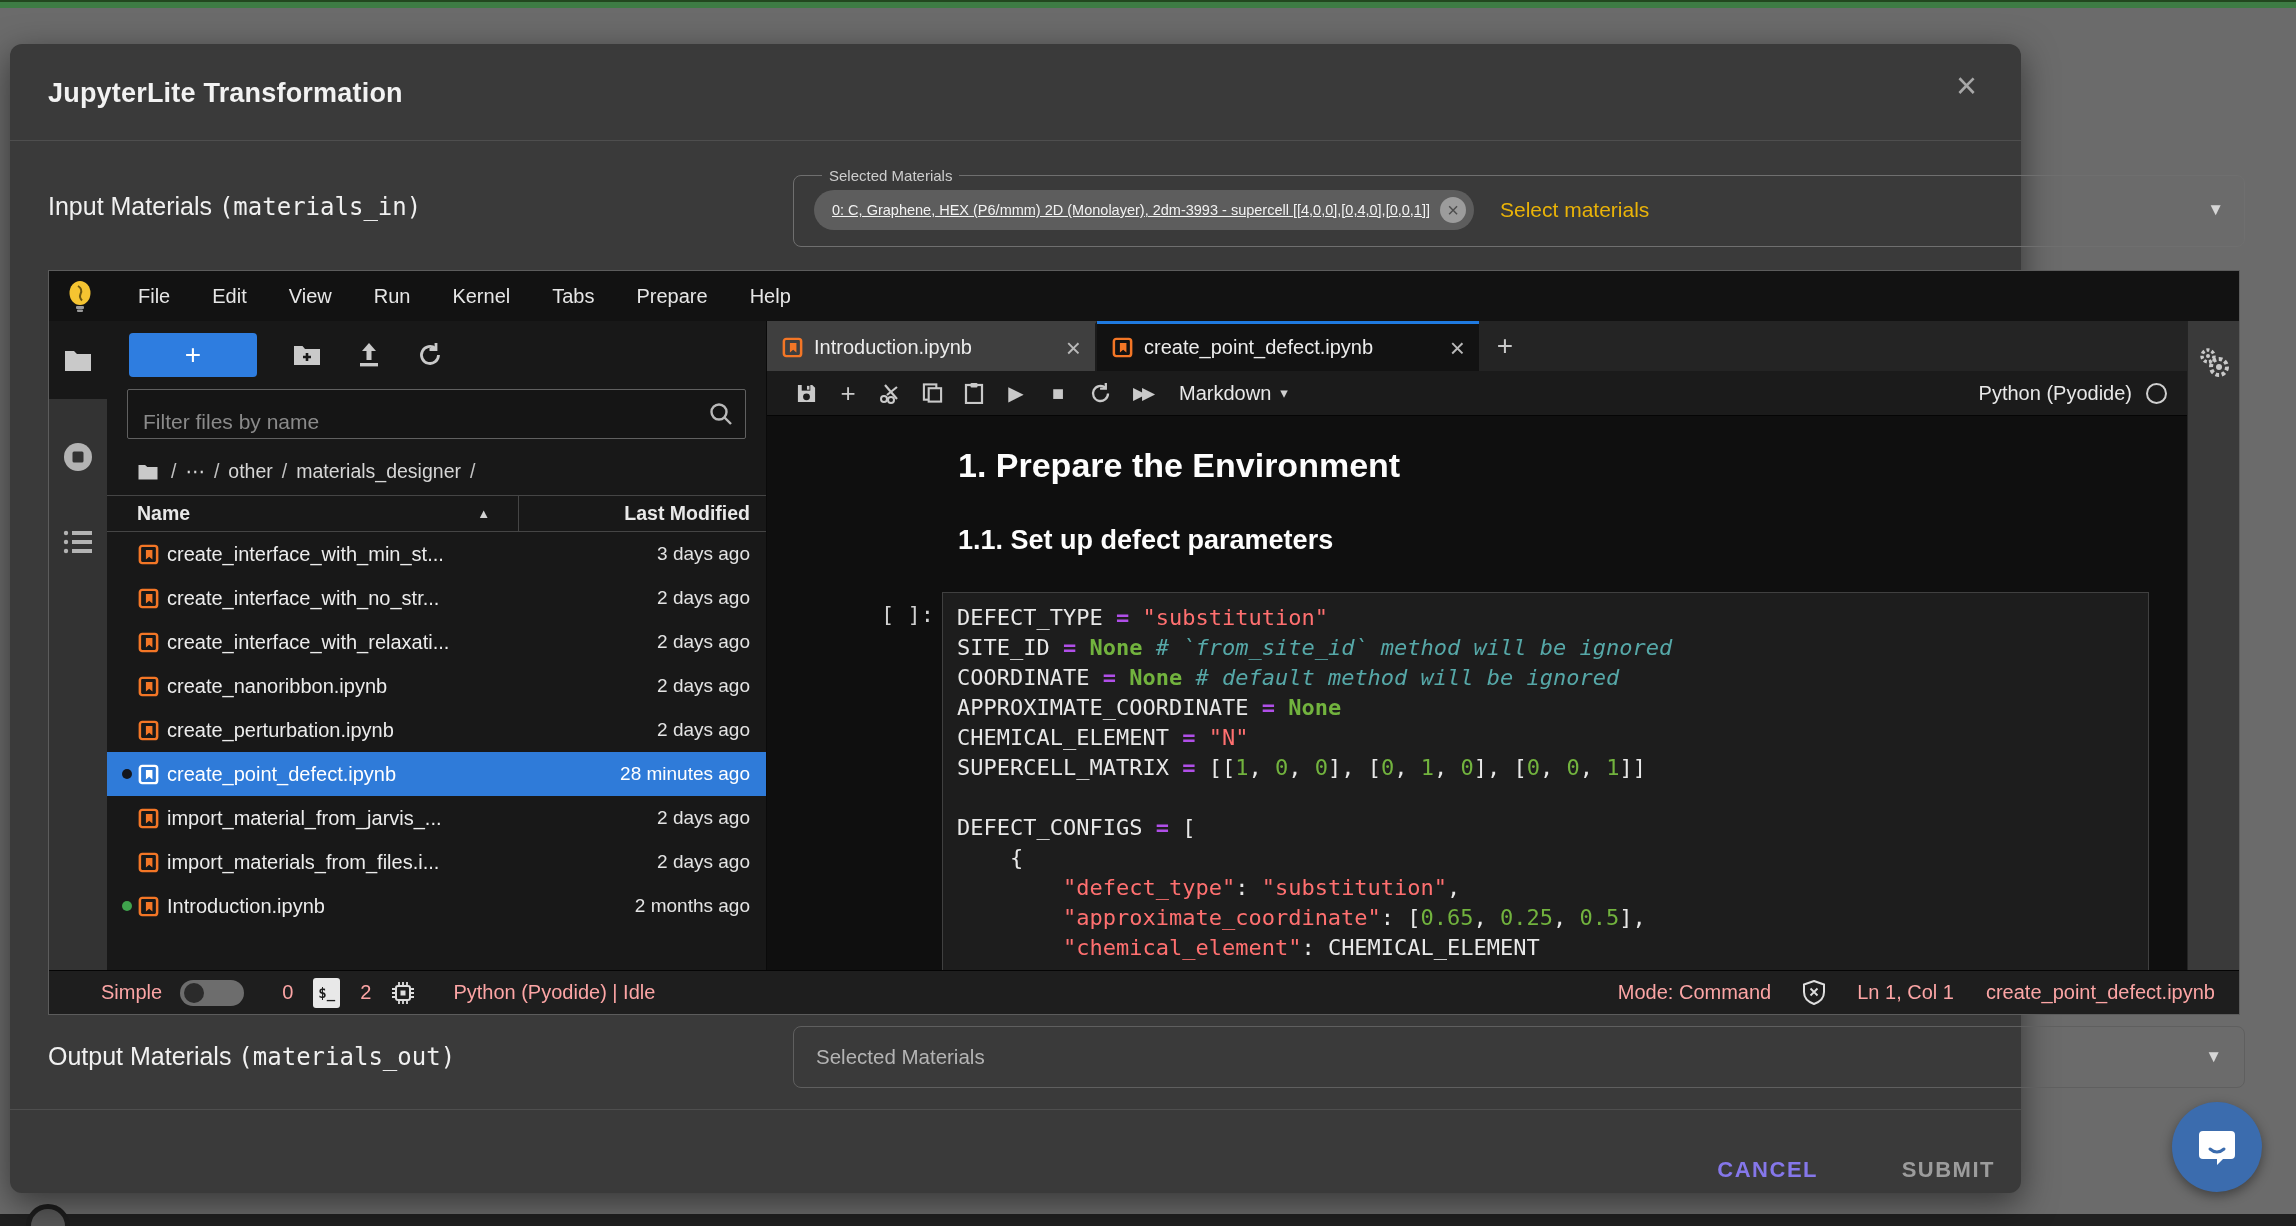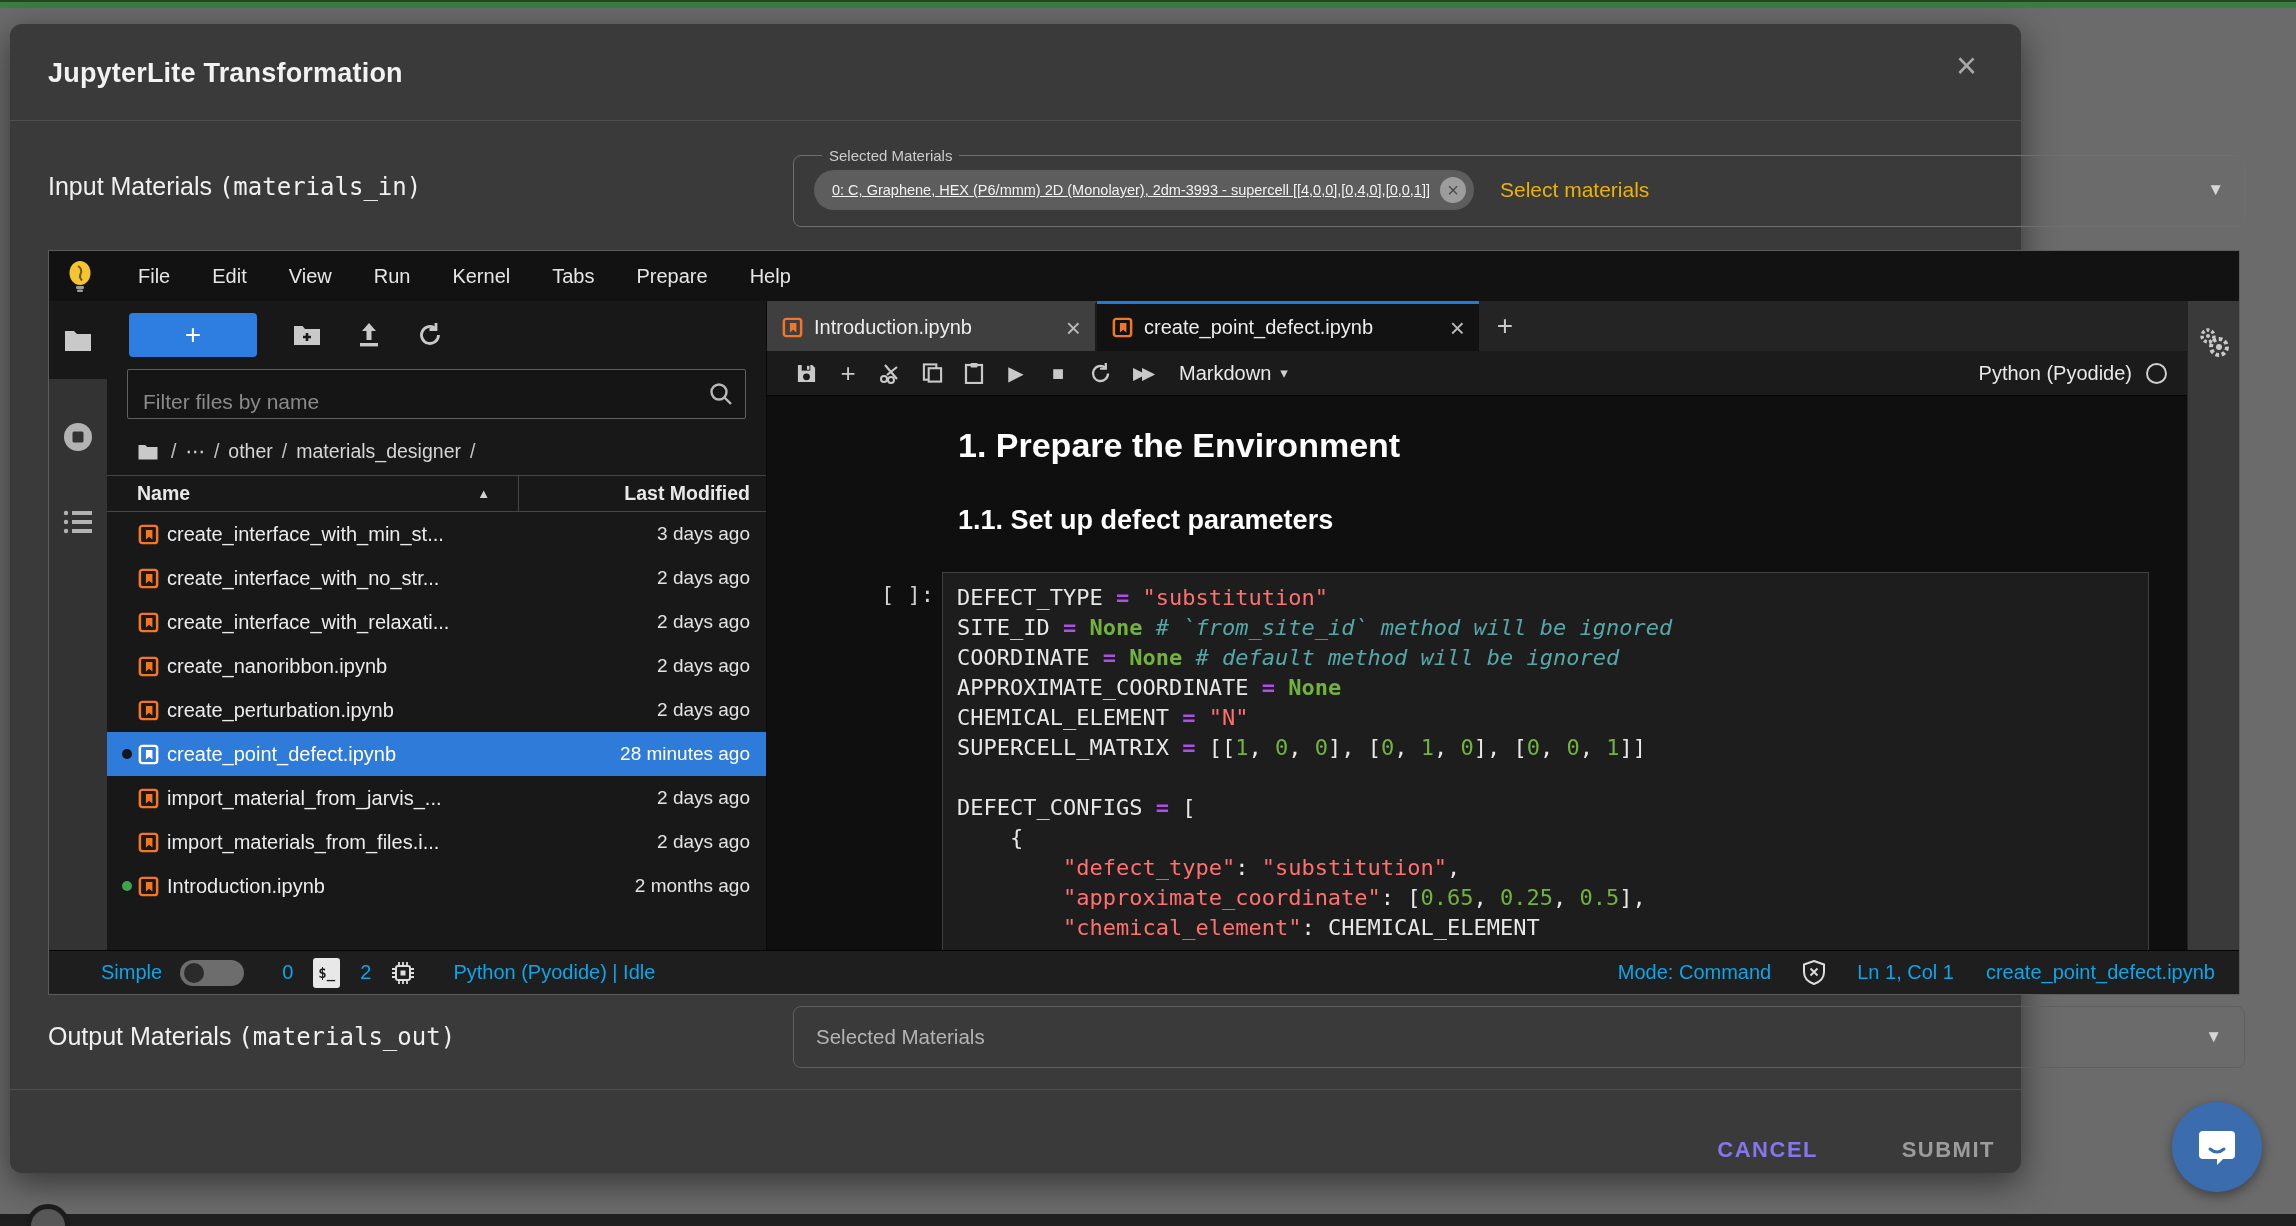--- a/index.html
+++ b/index.html
@@ -3,21 +3,21 @@
 <meta charset="utf-8">
 <style>
   * { margin:0; padding:0; box-sizing:border-box; }
   html,body { width:2296px; height:1226px; overflow:hidden; }
   body { position:relative; background:#6b6b6b; font-family:"Liberation Sans", sans-serif; }
 
   .top-green { position:absolute; left:0; top:0; width:2296px; height:8px; background:#3e7c44; border-top:2px solid #23471f; }
   .bottom-dark { position:absolute; left:0; top:1214px; width:2296px; height:12px; background:#202020; }
   .page-partial-icon { position:absolute; left:26px; top:1204px; width:44px; height:44px; border-radius:50%; border:5px solid #1d1d1d; background:#585858; }
 
-  .dialog { position:absolute; left:10px; top:24px; width:2011px; height:1149px; background:#3a3a3a; border-radius:12px; box-shadow:0 10px 34px rgba(0,0,0,.5); }
+  .dialog { position:absolute; left:10px; top:44px; width:2011px; height:1149px; background:#3a3a3a; border-radius:12px; box-shadow:0 10px 34px rgba(0,0,0,.5); }
 
   .dlg-title { position:absolute; left:38px; top:34px; font-size:27px; font-weight:bold; color:#f2f2f2; letter-spacing:.2px; }
   .dlg-close { position:absolute; right:44px; top:24px; font-size:36px; color:#a8a8a8; line-height:36px; cursor:pointer; }
   .hdr-divider { position:absolute; left:0; top:96px; width:100%; height:1px; background:#4e4e4e; }
 
   .io-label { position:absolute; left:38px; font-size:25px; color:#f0f0f0; }
   .io-label .code { font-family:"DejaVu Sans Mono", monospace; font-size:24px; }
   .input-label { top:148px; }
   .output-label { top:998px; }
 
@@ -107,21 +107,21 @@
   .tk-op { color:#b04fe8; font-weight:bold; }
   .tk-str { color:#ff7070; }
   .tk-kw { color:#72b33e; font-weight:bold; }
   .tk-num { color:#72b33e; }
   .tk-com { color:#56a8a8; font-style:italic; }
 
   .act-right { flex:0 0 52px; background:#3a3a3a; border-left:1px solid #252525; display:flex; justify-content:center; }
   .gears { margin-top:26px; color:#c9c9c9; cursor:pointer; }
 
   .statusbar { flex:0 0 44px; background:#1e1e1e; border-top:1px solid #050505; display:flex; align-items:center; padding:0 24px 0 52px; }
-  .sb-item { font-size:20px; color:#0ea5e9; white-space:nowrap; }
+  .sb-item { font-size:20px; color:#fca5a5; white-space:nowrap; }
   .toggle { width:64px; height:26px; background:#6d6d6d; border-radius:13px; margin-left:18px; position:relative; cursor:pointer; }
   .toggle-knob { position:absolute; left:4px; top:3px; width:20px; height:20px; border-radius:50%; background:#2b2b2b; }
   .term-badge { width:27px; height:30px; background:#e8e8e8; border-radius:3px; color:#1c1c1c; font-family:"DejaVu Sans Mono",monospace; font-size:14px; font-weight:bold; display:flex; align-items:center; justify-content:center; cursor:pointer; }
   .sb-gap-lg { margin-left:38px; }
   .sb-gap { margin-left:20px; }
   .sb-right { margin-left:auto; display:flex; align-items:center; gap:32px; }
   .sb-icon { color:#dedede; display:flex; cursor:pointer; }
 
   .chat-fab { position:absolute; left:2172px; top:1102px; width:90px; height:90px; border-radius:50%; background:#3b6cae; display:flex; align-items:center; justify-content:center; box-shadow:0 4px 12px rgba(0,0,0,.4); cursor:pointer; z-index:60; }
 </style>

